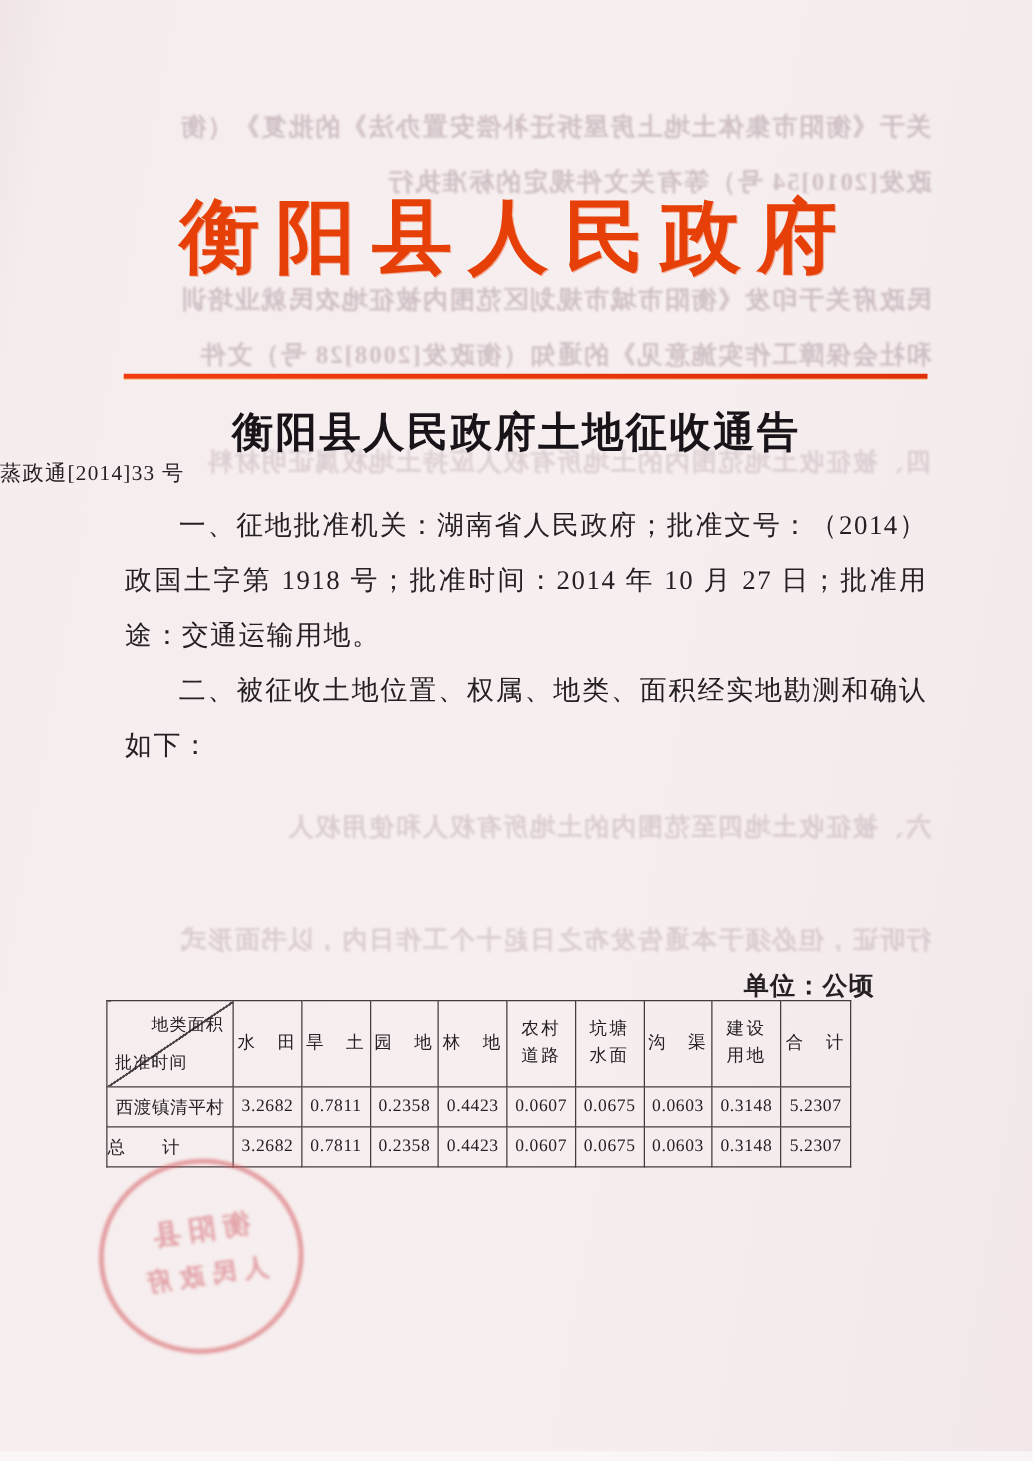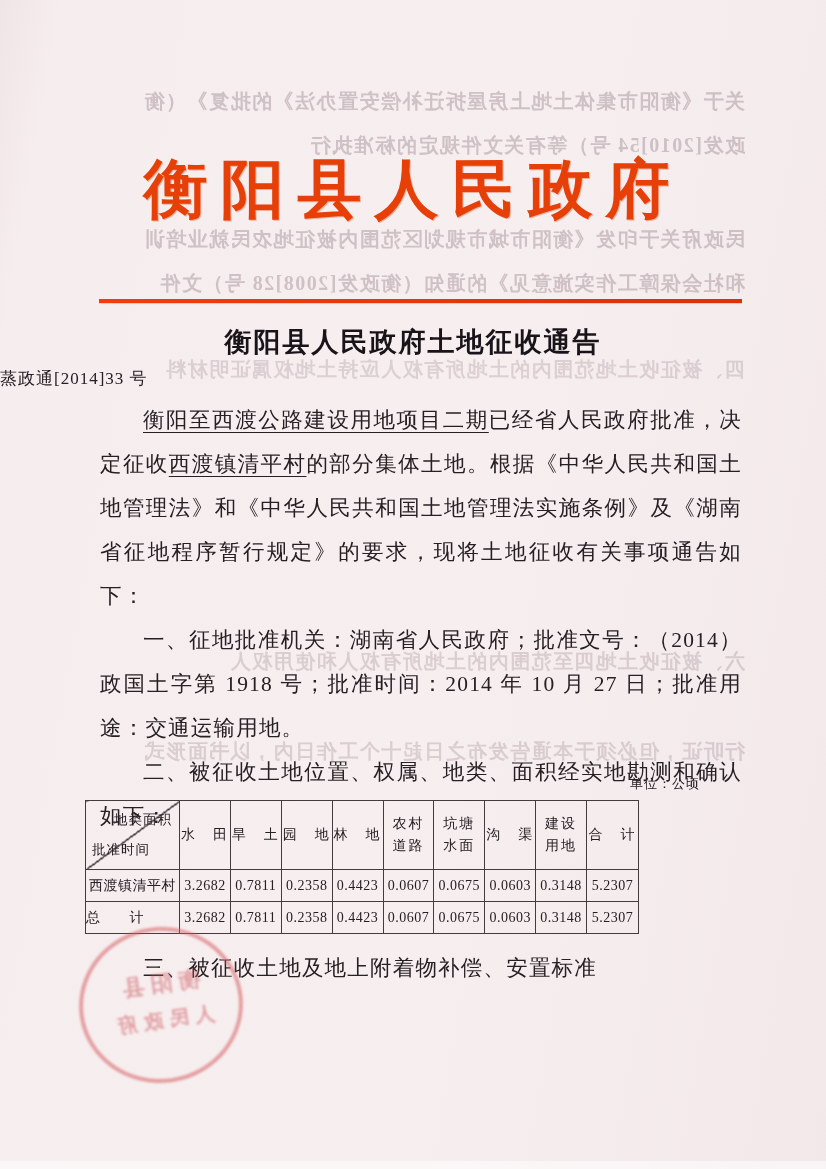--- a/index.html
+++ b/index.html
@@ -49,21 +49,21 @@
     background: linear-gradient(to right, #f23c10, #df3008);
     box-shadow: 0 1px 0 rgba(248,180,70,0.55);
   }
   
   .doc-title {
     position: absolute;
     top: 324px; left: 0; width: 100%;
     text-align: center;
     font-family: "Liberation Sans", "DejaVu Sans", sans-serif;
     font-weight: bold;
-    font-size: 27px;
+    font-size: 33px;
     letter-spacing: 2px;
     color: #19141a;
   }
   .doc-number {
     position: absolute;
     top: 367px; left: 0; width: 100%;
     text-align: left;
     font-size: 17px;
     letter-spacing: 1px;
   }
@@ -77,26 +77,27 @@
     text-align: justify;
   }
   .block-1 { top: 398px; }
   .block-2 { top: 946px; }
   .body-block p { margin: 0; text-indent: 2em; }
   .u { text-decoration: underline; text-underline-offset: 5px; text-decoration-thickness: 1px; }
   
   .unit-note {
     position: absolute;
     top: 775px; right: 126px;
-    font-size: 13px;
+    font-size: 20px;
     letter-spacing: 1px;
+    font-weight: bold;
   }
   table.land {
     position: absolute;
-    top: 800px; left: 85px; width: 554px;
+    top: 800px; left: 85px; width: 596px;
     border-collapse: collapse;
     table-layout: fixed;
     font-size: 14px;
     background: transparent;
   }
   table.land th, table.land td {
     border: 1.4px solid #443b3f;
     padding: 0;
     font-weight: normal;
     text-align: center;
@@ -155,21 +156,20 @@
   <div class="bt bt-5">六、被征收土地四至范围内的土地所有权人和使用权人</div>
   <div class="bt bt-6">行听证，但必须于本通告发布之日起十个工作日内，以书面形式</div>
 
   <div class="masthead">衡阳县人民政府</div>
   <div class="red-rule"></div>
 
   <div class="doc-title">衡阳县人民政府土地征收通告</div>
   <div class="doc-number">蒸政通[2014]33 号</div>
 
   <div class="body-block block-1">
-    <p><span class="u">衡阳至西渡公路建设用地项目二期</span><span>已经省人民政府批准，决定征收</span><span class="u">西渡镇清平村</span><span>的部分集体土地。根据《中华人民共和国土地管理法》和《中华人民共和国土地管理法实施条例》及《湖南省征地程序暂行规定》的要求，现将土地征收有关事项通告如下：</span></p>
     <p>一、征地批准机关：湖南省人民政府；批准文号：（2014）政国土字第 1918 号；批准时间：2014 年 10 月 27 日；批准用途：交通运输用地。</p>
     <p>二、被征收土地位置、权属、地类、面积经实地勘测和确认如下：</p>
   </div>
 
   <div class="unit-note">单位：公顷</div>
 
   <table class="land">
     <colgroup>
       <col style="width:17%">
       <col style="width:9.2%">
@@ -224,21 +224,20 @@
         <td>0.0607</td>
         <td>0.0675</td>
         <td>0.0603</td>
         <td>0.3148</td>
         <td>5.2307</td>
       </tr>
     </tbody>
   </table>
 
   <div class="body-block block-2">
-    <p>三、被征收土地及地上附着物补偿、安置标准</p>
   </div>
 
   <div class="stamp">
     <div class="seal-row r1">衡阳县</div>
     <div class="seal-row r2">人民政府</div>
   </div>
 
   <div class="bottom-strip"></div>
 </div>
 

